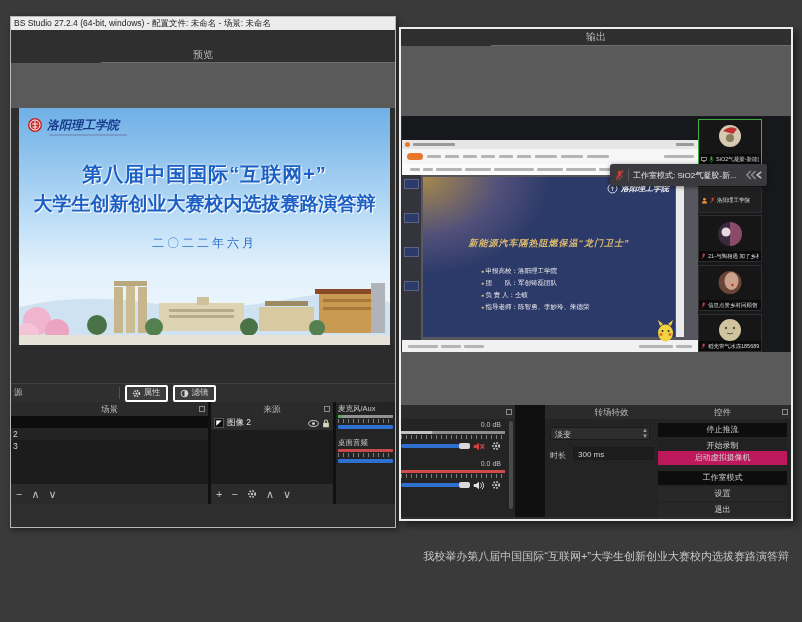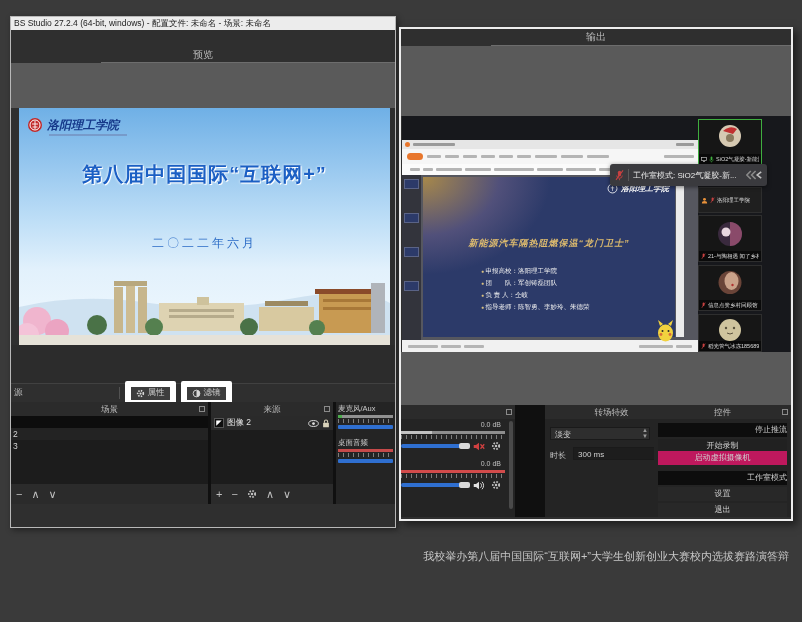--- a/index.html
+++ b/index.html
@@ -34,21 +34,21 @@
   .sl-title2{left:0;top:83px;width:100%;text-align:center;color:#1b5fc4;font-weight:bold;
     font-size:19px;text-shadow:0 0 3px #ffffff,1px 1px 0 #ffffff;}
   .sl-date{left:0;top:127px;width:100%;text-align:center;color:#2a6bc6;font-size:12px;letter-spacing:3px;}
   .sl-campus{left:0;bottom:0;width:371px;height:72px;}
 
   .lw-dark-under{left:0;top:328px;width:100%;height:38px;background:#2c2c2c;}
   .src-toolbar{left:0;top:366px;width:100%;height:18px;background:#2f2f2f;border-top:1px solid #414141;
     display:flex;align-items:center;font-size:8.5px;color:#c4c4c4;}
   .src-toolbar .trail{margin-left:3px;}
   .src-toolbar .vdiv{width:1px;height:12px;background:#525252;margin:0 5px 0 96px;}
-  .tb-btn{display:flex;align-items:center;gap:3px;background:#3d3d3d;border:6px solid #ffffff;
+  .tb-btn{display:flex;align-items:center;gap:3px;background:#3d3d3d;border:2px solid #ffffff;
     border-radius:2px;height:13px;padding:0 5px;margin-right:5px;color:#c9c9c9;}
 
   
   .lw-docks{left:0;top:385px;width:100%;height:102px;background:#101010;}
   .dock{position:absolute;top:0;height:102px;background:#242424;}
   #dock-scenes{left:0;width:197px;}
   #dock-sources{left:200px;width:122px;}
   #dock-mixer-left{left:325px;width:59px;}
   .dock-header{position:absolute;left:0;top:0;width:100%;height:14px;background:#2b2b2b;
     color:#bdbdbd;font-size:8.5px;text-align:center;line-height:14px;}
@@ -137,21 +137,21 @@
     background:repeating-linear-gradient(90deg,#7d7d7d 0 1px,transparent 1px 5px);}
   .sliderrow{position:absolute;left:0;width:104px;height:8px;}
   .sliderrow .bar{position:absolute;left:0;top:2px;width:62px;height:4px;background:#2f6fd0;border-radius:2px;}
   .sliderrow .handle{position:absolute;left:58px;top:1px;width:11px;height:6px;background:#d8d8d8;border-radius:2px;}
   .mix-scroll{position:absolute;right:2px;top:16px;width:4px;height:88px;background:#4a4a4a;border-radius:2px;}
   .tr-field{position:absolute;height:13px;background:#2e2e2e;border:1px solid #1a1a1a;color:#d0d0d0;
     font-size:8px;line-height:13px;padding:0 4px;box-sizing:border-box;}
   .spin{position:absolute;width:10px;height:13px;color:#9a9a9a;font-size:6px;line-height:6px;text-align:center;}
   .ctl-btn{position:absolute;left:4px;width:129px;height:14px;color:#cfcfcf;font-size:8px;
     text-align:center;line-height:14px;background:#212121;}
-  .ctl-btn.dark{background:#0d0d0d;text-align:right;}
+  .ctl-btn.dark{background:#0d0d0d;}
   .tr-label{position:absolute;font-size:8px;color:#c6c6c6;}
 
   
   #caption{left:0;top:549px;right:13px;text-align:right;color:#c8c8c8;font-size:11px;}
 
   .ic{flex:none;}
 </style>
 </head>
 <body>
 
@@ -168,20 +168,21 @@
     <div class="abs sl-logo">
       <svg class="ic" width="16" height="16" viewBox="0 0 16 16">
         <circle cx="8" cy="8" r="7" fill="#c22a2a"></circle>
         <circle cx="8" cy="8" r="5" fill="none" stroke="#ffffff" stroke-width="1"></circle>
         <path d="M8 4 L8 12 M5 7 L11 7 M5.5 10 L10.5 10" stroke="#ffffff" stroke-width="0.9" fill="none"></path>
       </svg>
       <span class="sl-logo-text">洛阳理工学院</span>
     </div>
     <div class="abs sl-logo-sub"></div>
     <div class="abs sl-title1">第八届中国国际“互联网+”</div>
+    <div class="abs sl-title2">大学生创新创业大赛校内选拔赛路演答辩</div>
     <div class="abs sl-date">二〇二二年六月</div>
     <svg class="abs sl-campus" viewBox="0 0 371 72">
       <path d="M0 34 Q60 20 130 30 T270 26 T371 30 L371 72 L0 72 Z" fill="#cfe2f1"></path>
       <rect x="95" y="14" width="9" height="46" fill="#c7b68c"></rect>
       <rect x="107" y="10" width="9" height="50" fill="#cdbc92"></rect>
       <rect x="119" y="14" width="9" height="46" fill="#c7b68c"></rect>
       <rect x="95" y="8" width="33" height="5" fill="#b8a87e"></rect>
       <rect x="140" y="30" width="85" height="28" fill="#ded3b2"></rect>
       <rect x="150" y="36" width="65" height="3" fill="#b6ab8c"></rect>
       <rect x="150" y="42" width="65" height="3" fill="#b6ab8c"></rect>

